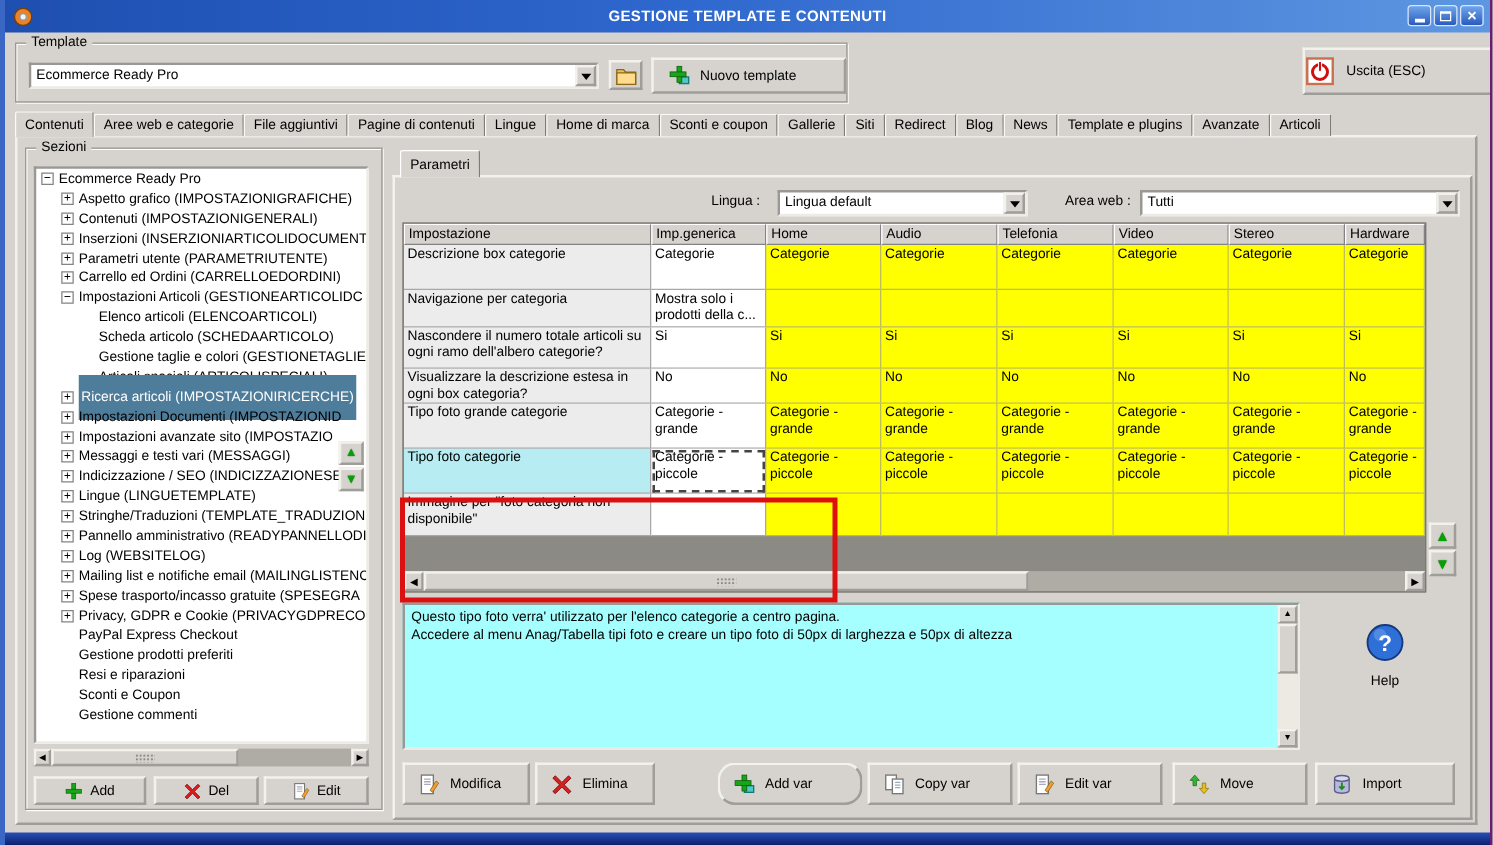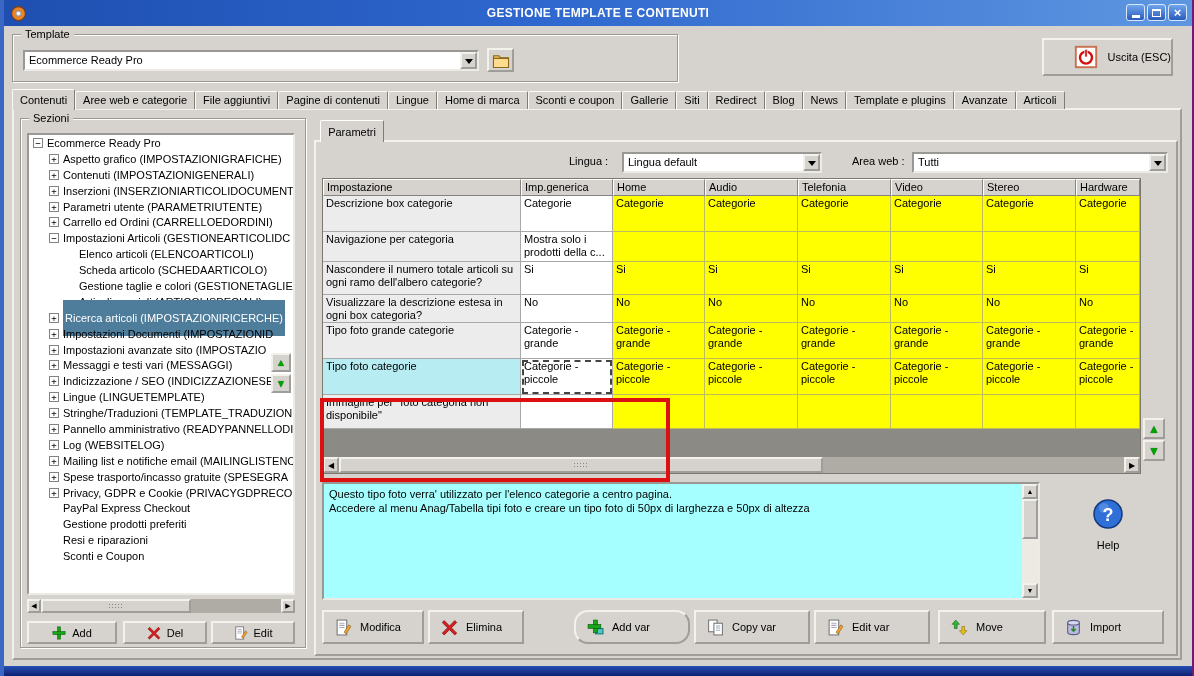--- a/index.html
+++ b/index.html
@@ -20,21 +20,21 @@
 .btn3d{background:#D6D3CE;border:2px outset #F2F1EC;font-size:11px;color:#000;display:flex;align-items:center;justify-content:center;cursor:default;}
 .combo{position:absolute;height:21px;background:#fff;border:2px inset #EDEBE5;display:flex;align-items:stretch;}
 .combo-text{flex:1;padding:2px 4px;white-space:nowrap;overflow:hidden;}
 .combo-arrow{width:17px;background:#D6D3CE;border:2px outset #F2F1EC;display:flex;align-items:center;justify-content:center;}
 .combo-arrow::after{content:"";border:4px solid transparent;border-top:5px solid #000;margin-top:5px;}
 
 .template-group{left:8px;top:8px;width:666px;height:48px;}
 .tpl-combo{left:10px;top:15px;width:456px;}
 .folder-btn{position:absolute;left:474px;top:13px;width:27px;height:24px;}
 .newtpl-btn{position:absolute;left:508px;top:11px;width:156px;height:29px;gap:8px;justify-content:flex-start;padding-left:12px;}
-.exit-btn{position:absolute;left:1038px;top:12px;width:131px;height:38px;gap:9px;justify-content:flex-end;padding-left:10px;}
+.exit-btn{position:absolute;left:1038px;top:12px;width:152px;height:38px;gap:9px;justify-content:flex-start;}
 
 .tabstrip{position:absolute;left:8px;top:62px;display:flex;align-items:flex-end;height:21px;z-index:3;}
 .tab{height:18px;padding:2px 7px 0;background:#D6D3CE;border:1px solid #7e7c74;border-bottom:none;border-top-color:#fbfaf7;border-left-color:#fbfaf7;border-radius:2px 2px 0 0;white-space:nowrap;cursor:default;}
 .tab.active{height:21px;padding-top:4px;margin-bottom:-1px;font-weight:normal;}
 .tabpage{position:absolute;left:8px;top:82px;width:1170px;height:552px;background:#D6D3CE;border:2px outset #F2F1EC;}
 
 .sezioni-group{left:6px;top:8px;width:286px;height:530px;}
 .tree{position:absolute;left:6px;top:14px;width:268px;height:462px;background:#fff;border:2px inset #EDEBE5;overflow:hidden;}
 .tree-item{height:15.9px;display:flex;align-items:center;white-space:nowrap;font-size:11px;}
 .tree-glyph{width:10px;height:10px;border:1px solid #848284;background:#fff;color:#000;font-size:9px;line-height:8px;text-align:center;margin-right:4px;flex:none;font-family:"DejaVu Sans Mono",monospace;}
@@ -114,20 +114,28 @@
       <div class="combo tpl-combo">
         <span class="combo-text">Ecommerce Ready Pro</span>
         <span class="combo-arrow"></span>
       </div>
       <div class="btn3d folder-btn">
         <svg width="18" height="15" viewBox="0 0 16 14">
             <path d="M1 2.5h5l1.6 2H15v9H1z" fill="#F2BE54" stroke="#8A6A18"></path>
             <path d="M1 5h14v8.5H1z" fill="#FFDC8E" stroke="#8A6A18"></path>
           </svg>
       </div>
+      <div class="btn3d newtpl-btn">
+        <svg width="17" height="17" viewBox="0 0 16 16">
+            <rect x="8" y="9" width="7" height="5" fill="#53C6C6" stroke="#117777"></rect>
+            <rect x="6.2" y="1" width="3.6" height="12" fill="#17A617" stroke="#0A5C0A" stroke-width="0.6"></rect>
+            <rect x="1" y="5.2" width="12" height="3.6" fill="#17A617" stroke="#0A5C0A" stroke-width="0.6"></rect>
+          </svg>
+        <span>Nuovo template</span>
+      </div>
     </div>
 
     <div class="btn3d exit-btn">
       <svg width="24" height="24" viewBox="0 0 20 20">
           <rect x="1.5" y="1.5" width="17" height="17" fill="#fff" stroke="#C87050" stroke-width="1.6"></rect>
           <circle cx="10" cy="10.5" r="5" fill="none" stroke="#D01010" stroke-width="2"></circle>
           <rect x="9" y="3.5" width="2" height="6.5" fill="#D01010" stroke="#fff" stroke-width="0.6"></rect>
         </svg>
       <span>Uscita (ESC)</span>
     </div>
@@ -256,20 +264,24 @@
               <span class="tree-label">Gestione prodotti preferiti</span>
             </div>
             <div class="tree-item" style="padding-left: 20px;">
               <span class="tree-spacer"></span>
               <span class="tree-label">Resi e riparazioni</span>
             </div>
             <div class="tree-item" style="padding-left: 20px;">
               <span class="tree-spacer"></span>
               <span class="tree-label">Sconti e Coupon</span>
             </div>
+            <div class="tree-item" style="padding-left: 20px;">
+              <span class="tree-spacer"></span>
+              <span class="tree-label">Gestione commenti</span>
+            </div>
           </div>
         <div class="hscroll tree-hscroll">
           <div class="sb-btn" style="width:14px">◀</div>
           <div class="sb-thumb" style="width:150px">
               <span class="grip"></span>
             </div>
           <div class="sb-track"></div>
           <div class="sb-btn" style="width:14px">▶</div>
         </div>
         <div class="updown">

